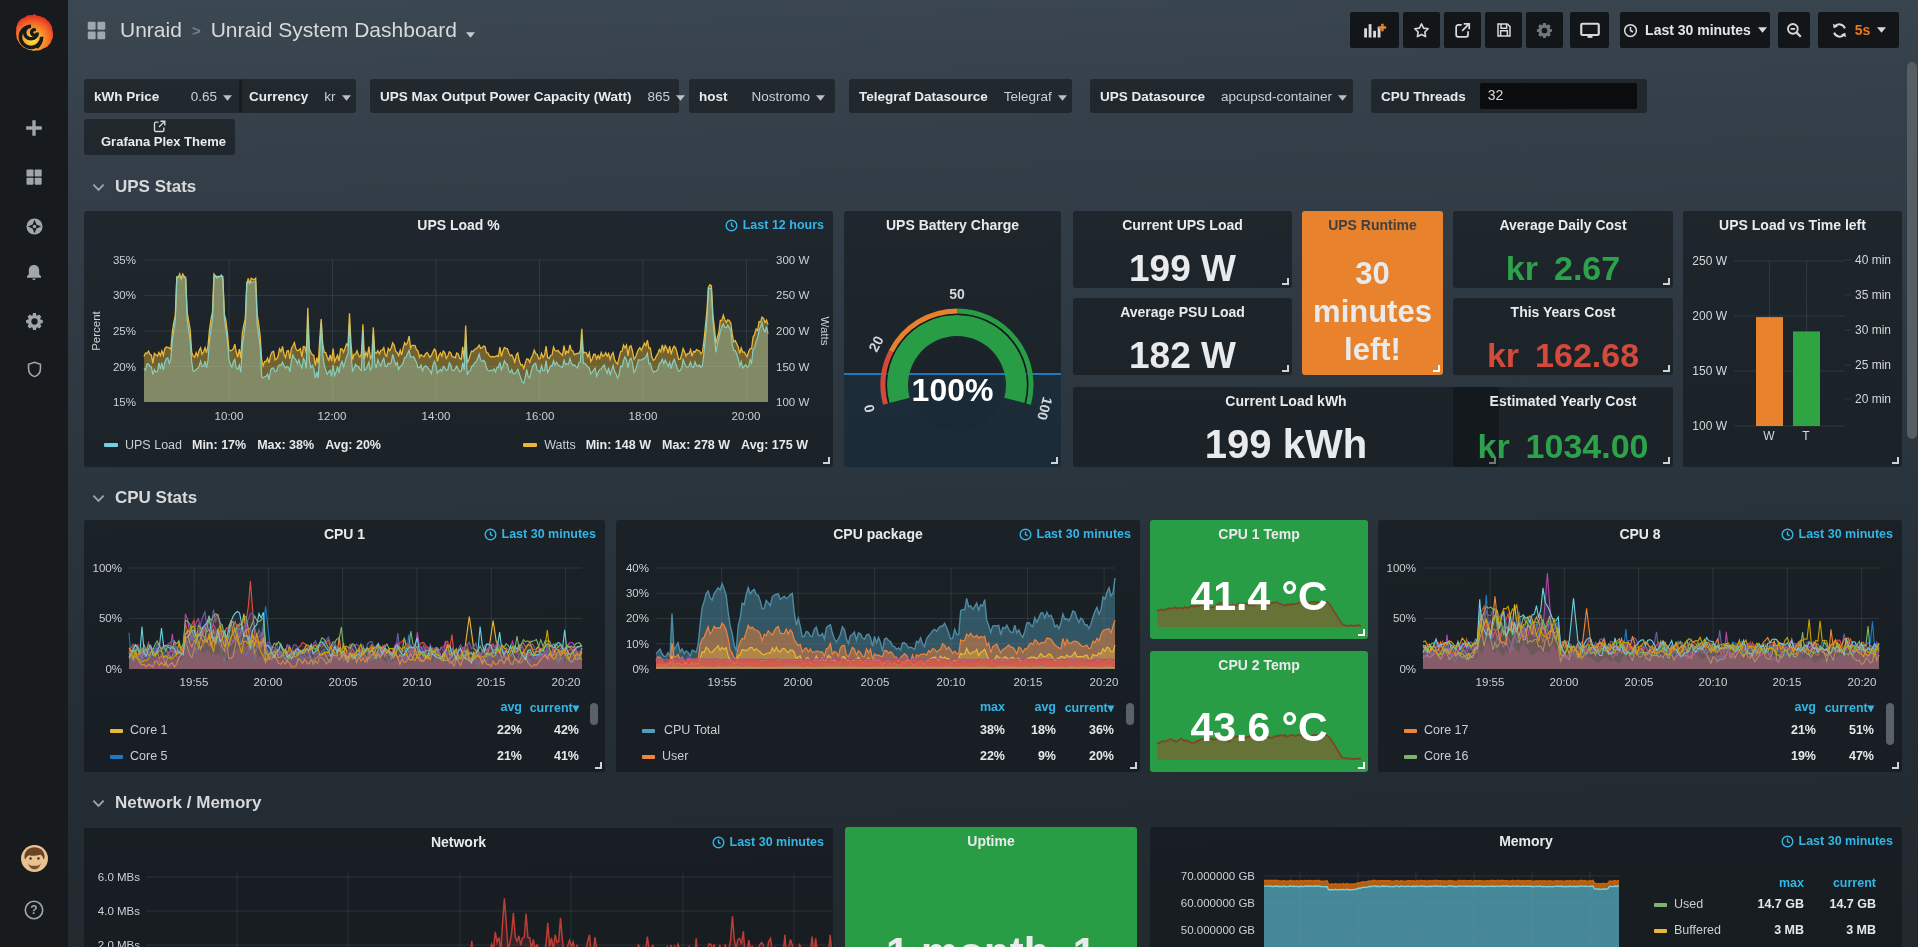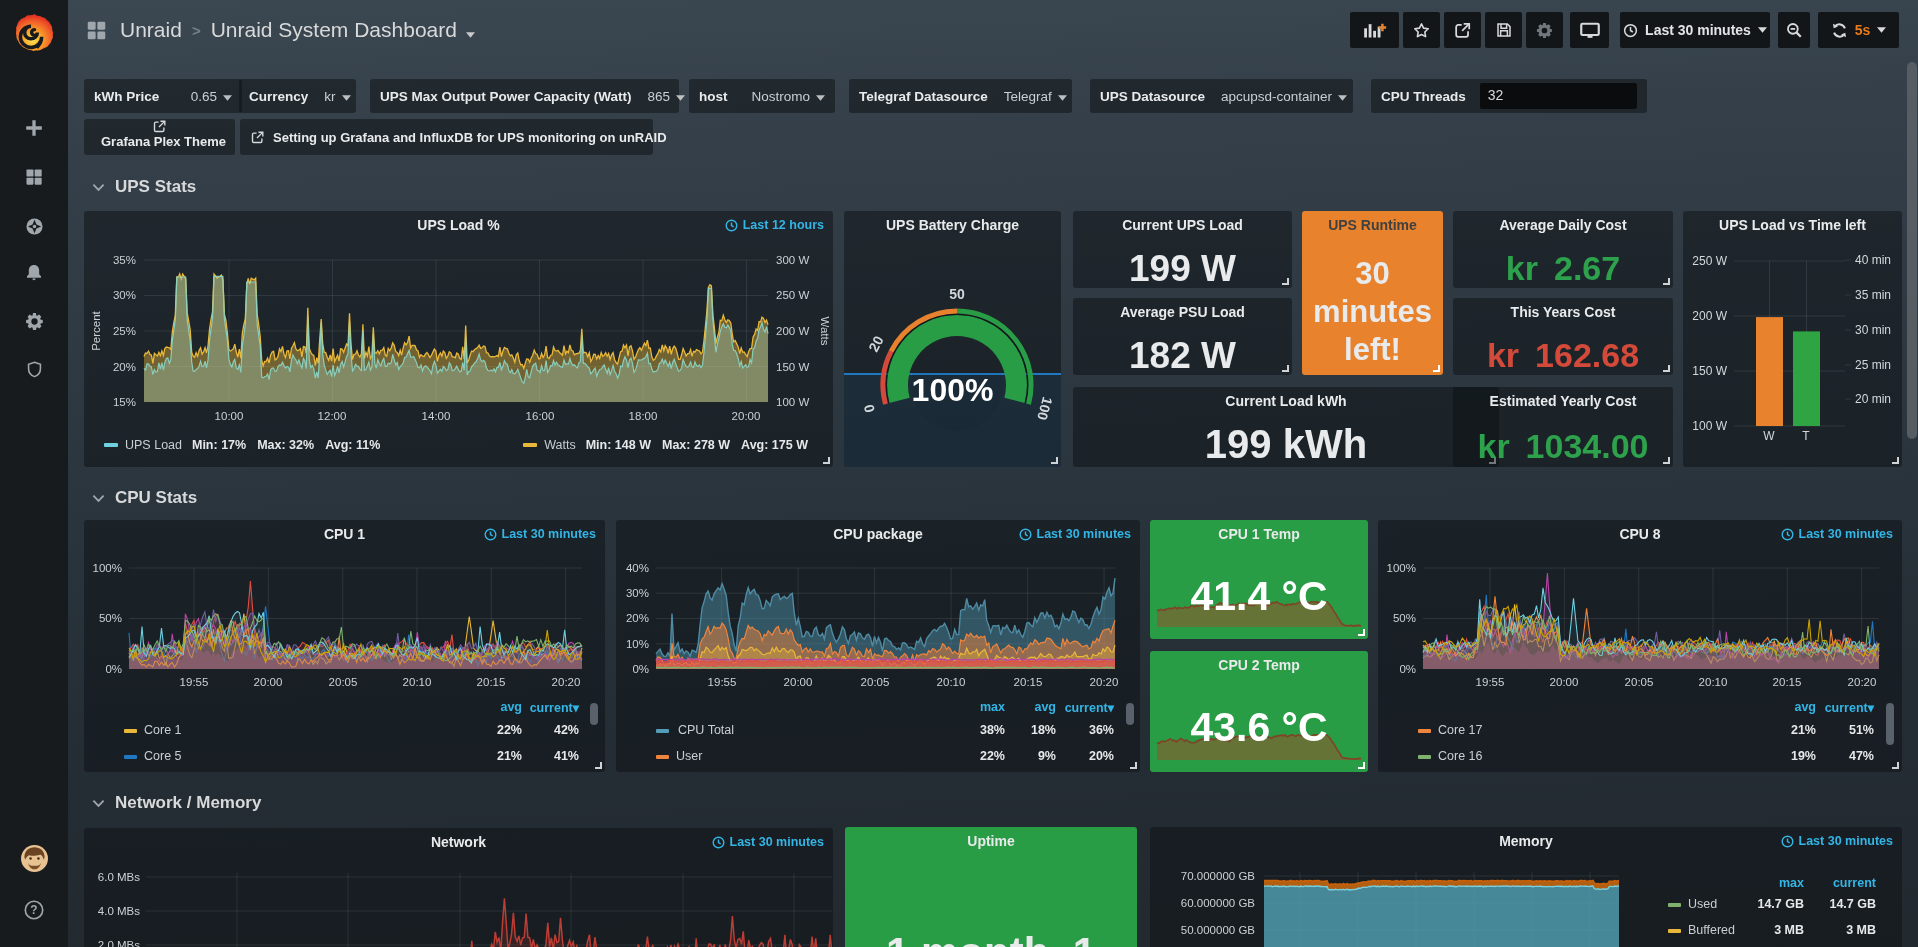--- a/index.html
+++ b/index.html
@@ -31,21 +31,21 @@
 .trange { position:absolute; top:7px; right:9px; display:flex; align-items:center; gap:5px; color:#33b5e5; font-size:12.5px; font-weight:bold; z-index:3; }
 .ax { font-family:"Liberation Sans",sans-serif; font-size:11.5px; fill:#ccd1d5; }
 .axb { font-family:"Liberation Sans",sans-serif; font-size:12px; fill:#d4d8db; }
 .glab { font-family:"Liberation Sans",sans-serif; font-size:14px; font-weight:bold; fill:#d4d8db; }
 .gl { stroke:rgba(210,220,228,0.11); stroke-width:1; }
 .legend { position:absolute; display:flex; align-items:center; font-size:12.5px; color:#c9ced2; }
 .legend .sw { width:14px; height:4px; border-radius:1px; margin-right:7px; }
 .legend .lt { margin-right:10px; }
 .legend .lv { color:#e6e8ea; font-weight:bold; margin-right:11px; }
 .lhead { position:absolute; left:0; right:0; height:16px; color:#33b5e5; font-weight:bold; font-size:12.5px; }
-.lrow { position:absolute; left:0; right:0; height:16px; font-size:12.5px; color:#c9ced2;margin-left:14px; }
+.lrow { position:absolute; left:0; right:0; height:16px; font-size:12.5px; color:#c9ced2; }
 .lrow .sw { position:absolute; top:6px; width:13px; height:4px; border-radius:1px; }
 .lrow .lt { position:absolute; }
 .lnum { position:absolute; color:#e6e8ea; font-weight:bold; }
 .lsb { position:absolute; width:8px; border-radius:4px; background:#59626a; }
 .bigval { position:absolute; text-align:center; color:#fff; font-weight:bold; z-index:2; }
 .statv { position:absolute; left:0; right:0; text-align:center; color:#e9eaeb; font-weight:bold; line-height:1.05; z-index:2; }
 .statv2 { position:absolute; left:0; right:0; top:53px; text-align:center; color:#fff; font-weight:bold; font-size:41px; z-index:2; }
 .pref { margin-right:16px; }
 .rsz { position:absolute; right:3px; bottom:3px; width:7px; height:7px; border-right:2px solid #cfd3d6; border-bottom:2px solid #cfd3d6; }
 .rszw { border-color:#fff; }
@@ -193,30 +193,20 @@
     </div>
 <div class="vbox lbox" style="left:84px;top:119px;width:151px;flex-direction:column;">
       <svg width="15" height="15" viewBox="0 0 24 24">
         <g fill="none" stroke="#d8d9da" stroke-width="2.2">
           <path d="M10.5 5H6a2 2 0 0 0-2 2v11a2 2 0 0 0 2 2h11a2 2 0 0 0 2-2v-4.5"></path>
           <path d="M13.5 3.5H20.5V10.5"></path>
           <path d="M19.8 4.2l-8.6 8.6"></path>
         </g>
       </svg>
       <span class="vlab" style="margin-left:8px;">Grafana Plex Theme</span>
-    </div>
-<div class="vbox lbox" style="left:240px;top:119px;width:413px;">
-      <svg width="15" height="15" viewBox="0 0 24 24">
-        <g fill="none" stroke="#d8d9da" stroke-width="2.2">
-          <path d="M10.5 5H6a2 2 0 0 0-2 2v11a2 2 0 0 0 2 2h11a2 2 0 0 0 2-2v-4.5"></path>
-          <path d="M13.5 3.5H20.5V10.5"></path>
-          <path d="M19.8 4.2l-8.6 8.6"></path>
-        </g>
-      </svg>
-      <span class="vlab" style="margin-left:8px;">Setting up Grafana and InfluxDB for UPS monitoring on unRAID</span>
     </div>
 
 <div class="shead" style="left:92px;top:177px;">
       <svg width="13" height="9" viewBox="0 0 14 9">
         <path fill="none" stroke="#9fa7ad" stroke-width="2" d="M1.5 1.5L7 7l5.5-5.5"></path>
       </svg>
       <span>UPS Stats</span>
     </div>
 <div class="shead" style="left:92px;top:488px;">
       <svg width="13" height="9" viewBox="0 0 14 9">
@@ -271,22 +261,22 @@
         <text x="456" y="209" text-anchor="middle" class="ax">16:00</text>
         <text x="559" y="209" text-anchor="middle" class="ax">18:00</text>
         <text x="662" y="209" text-anchor="middle" class="ax">20:00</text>
 <text x="16" y="120" class="ax" transform="rotate(-90 16 120)" text-anchor="middle">Percent</text>
 <text x="737" y="120" class="ax" transform="rotate(90 737 120)" text-anchor="middle">Watts</text>
 </svg>
       <div class="legend" style="left:20px;top:227px;">
         <span class="sw" style="background:#6ED0E0"></span>
         <span class="lt">UPS Load</span>
         <span class="lv">Min: 17%</span>
-        <span class="lv">Max: 32%</span>
-        <span class="lv">Avg: 11%</span>
+        <span class="lv">Max: 38%</span>
+        <span class="lv">Avg: 20%</span>
       </div>
 <div class="legend" style="right:14px;top:227px;">
         <span class="sw" style="background:#EAB839"></span>
         <span class="lt">Watts</span>
         <span class="lv">Min: 148 W</span>
         <span class="lv">Max: 278 W</span>
         <span class="lv">Avg: 175 W</span>
       </div>
       <div class="rsz "></div>
     </div>

